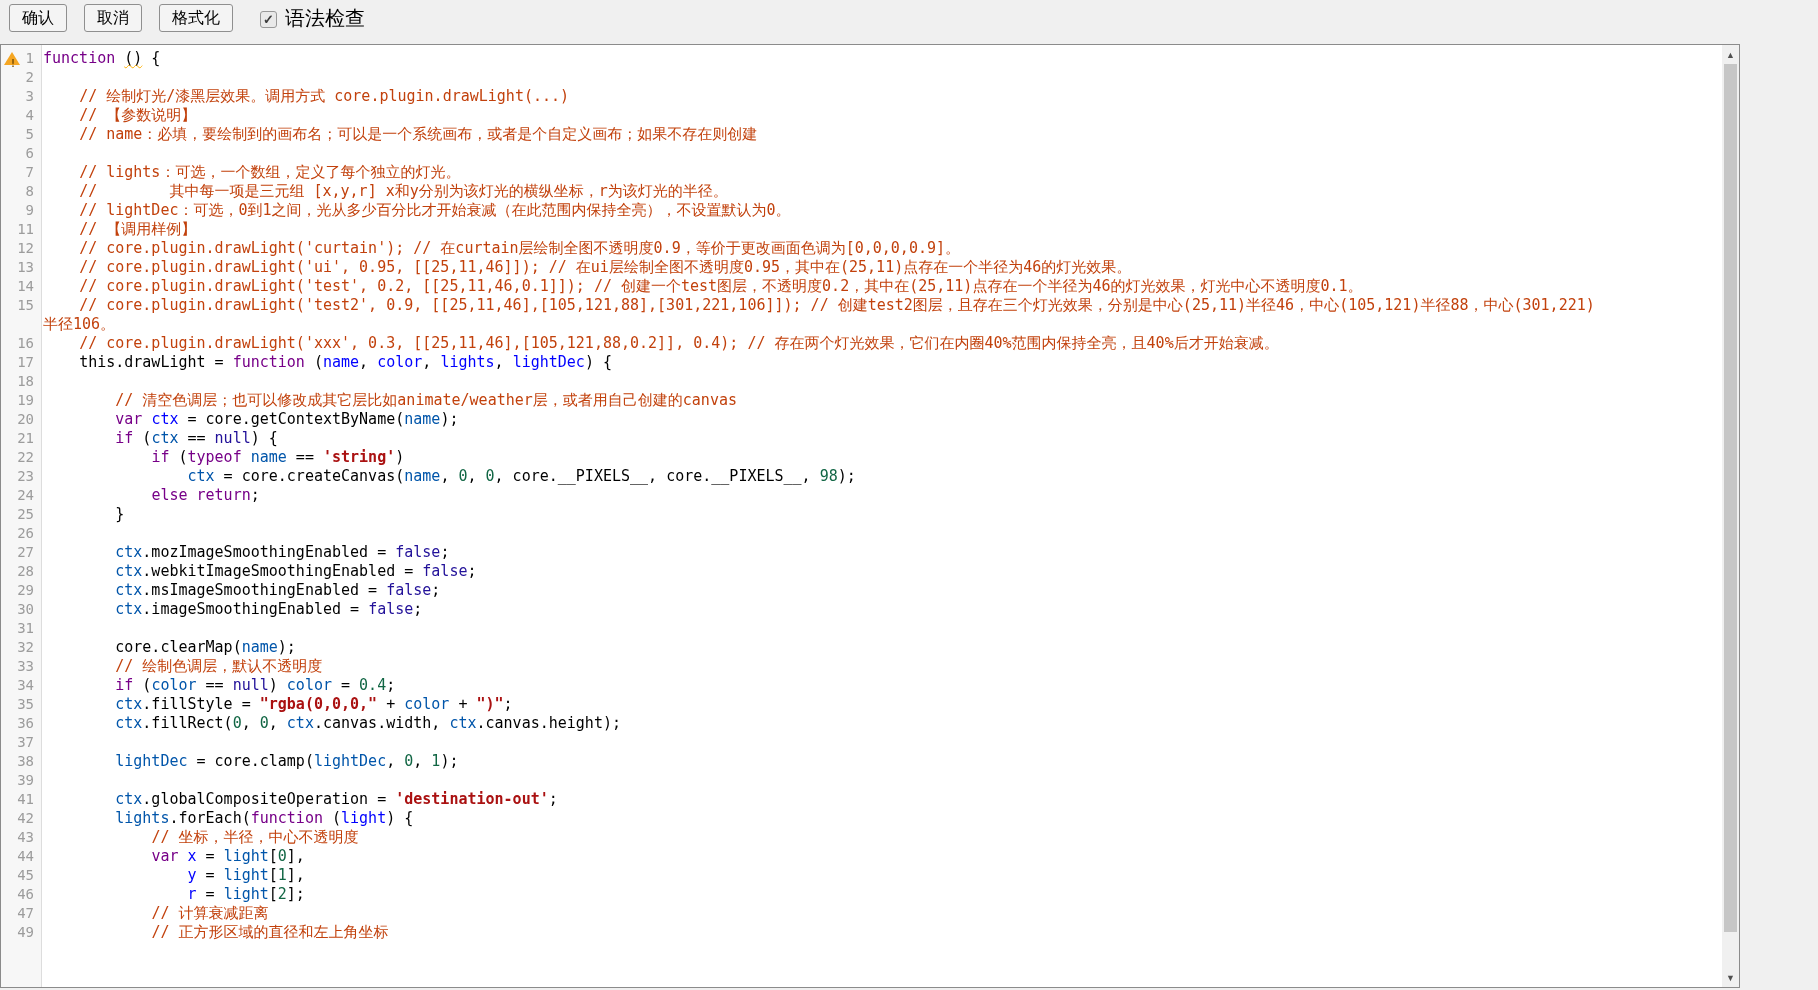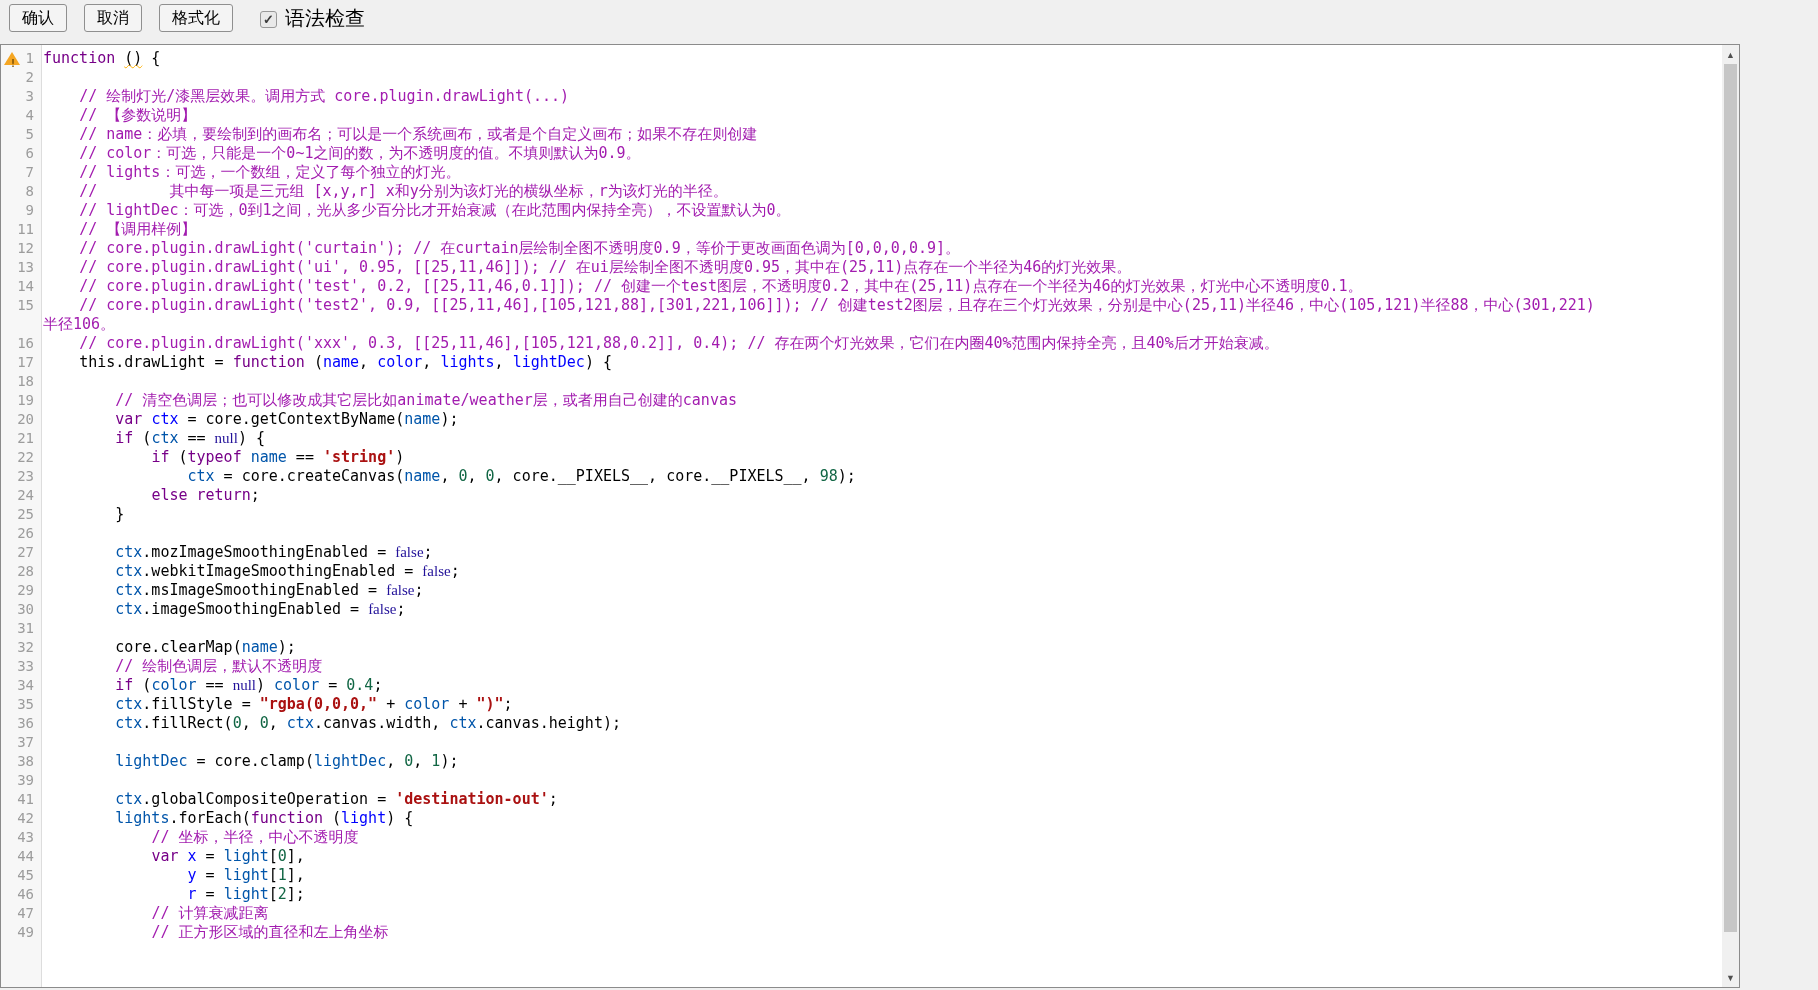--- a/index.html
+++ b/index.html
@@ -18,24 +18,24 @@
   .code-lines { position:absolute; top:4px; left:0; right:17px; font-family:"DejaVu Sans Mono","Liberation Mono",monospace; font-size:15px; line-height:19px; }
   .line { display:flex; }
   .gutter-cell { flex:0 0 42px; position:relative; }
   .lnum { position:absolute; right:9px; top:0; color:#9c9c9c; font-size:14px; line-height:19px; }
   .lint-marker { position:absolute; left:3px; top:3px; width:0; height:0;
     border-left:8px solid transparent; border-right:8px solid transparent; border-bottom:13px solid #f5a623; }
   .lint-marker::after { content:"!"; position:absolute; left:-2px; top:2px; font-size:10px; font-weight:bold; color:#6b4500; }
   .code-cell { flex:1; white-space:pre-wrap; word-break:break-all; padding-right:120px; min-height:19px; color:#000; }
   .tk-p { color:#000000; }
   .tk-k { color:#770088; }
-  .tk-c { color:#a21caf; }
+  .tk-c { color:#c2410c; }
   .tk-d { color:#0000ff; }
   .tk-v { color:#0055aa; }
-  .tk-a { color:#221199;font-family:Liberation Serif, serif; }
+  .tk-a { color:#221199; }
   .tk-n { color:#116644; }
   .tk-s { color:#aa1111;font-weight:bold; }
   .tk-w { color:#000000; text-decoration:underline wavy #ffae00 1px; text-decoration-skip-ink:none; }
 
   
   .vsb { position:absolute; top:0; right:0; bottom:0; width:17px; background:#f0f0f0; }
   .sb-btn { position:absolute; left:0; width:17px; height:17px; display:flex; align-items:center; justify-content:center; color:#505050; font-size:9px; background:#f0f0f0; cursor:pointer; }
   .sb-btn.up { top:1px; }
   .sb-btn.down { bottom:1px; }
   .sb-thumb { position:absolute; left:2px; width:13px; top:19px; height:868px; background:#c6c6c6; cursor:pointer; }
@@ -84,21 +84,21 @@
       <div class="line">
         <div class="gutter-cell">
           <span class="lnum">5</span>
         </div>
         <div class="code-cell"><span class="tk-p">    </span><span class="tk-c">// name：必填，要绘制到的画布名；可以是一个系统画布，或者是个自定义画布；如果不存在则创建</span></div>
       </div>
       <div class="line">
         <div class="gutter-cell">
           <span class="lnum">6</span>
         </div>
-        <div class="code-cell"><span class="tk-p">    </span><span class="tk-c">// color：可选，只能是一个0~1之间的数，为不透明度的值。不填则默认为0.9。</span></div>
+        <div class="code-cell"><span class="tk-p">    </span></div>
       </div>
       <div class="line">
         <div class="gutter-cell">
           <span class="lnum">7</span>
         </div>
         <div class="code-cell"><span class="tk-p">    </span><span class="tk-c">// lights：可选，一个数组，定义了每个独立的灯光。</span></div>
       </div>
       <div class="line">
         <div class="gutter-cell">
           <span class="lnum">8</span>

